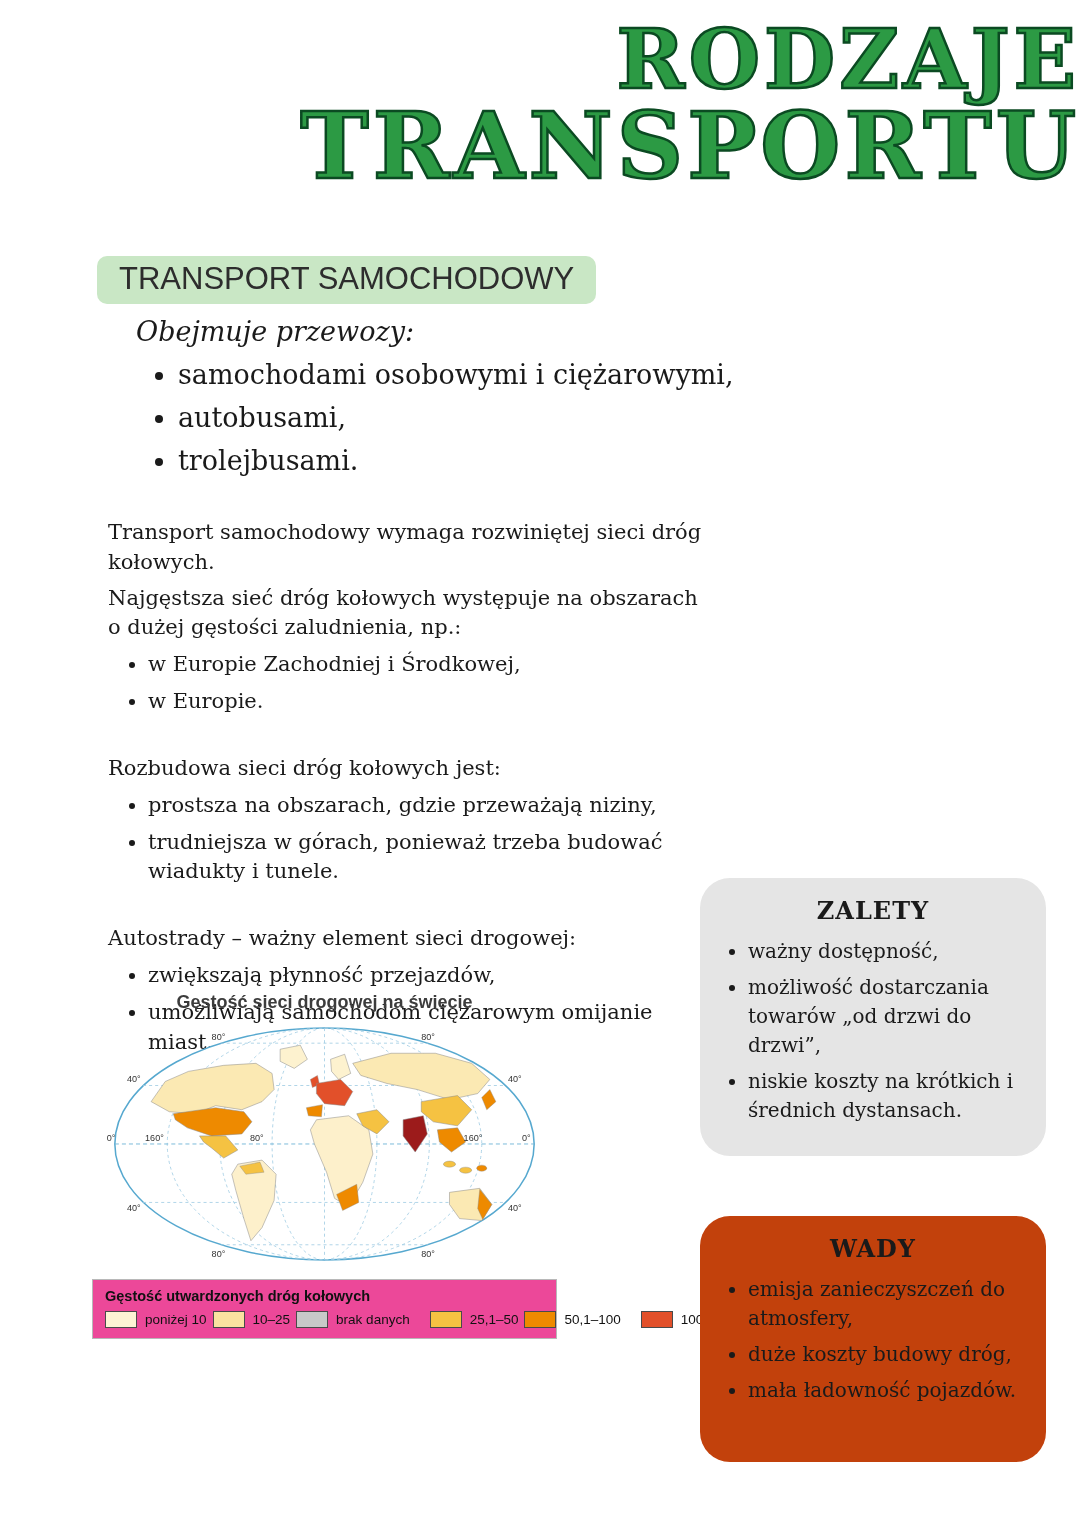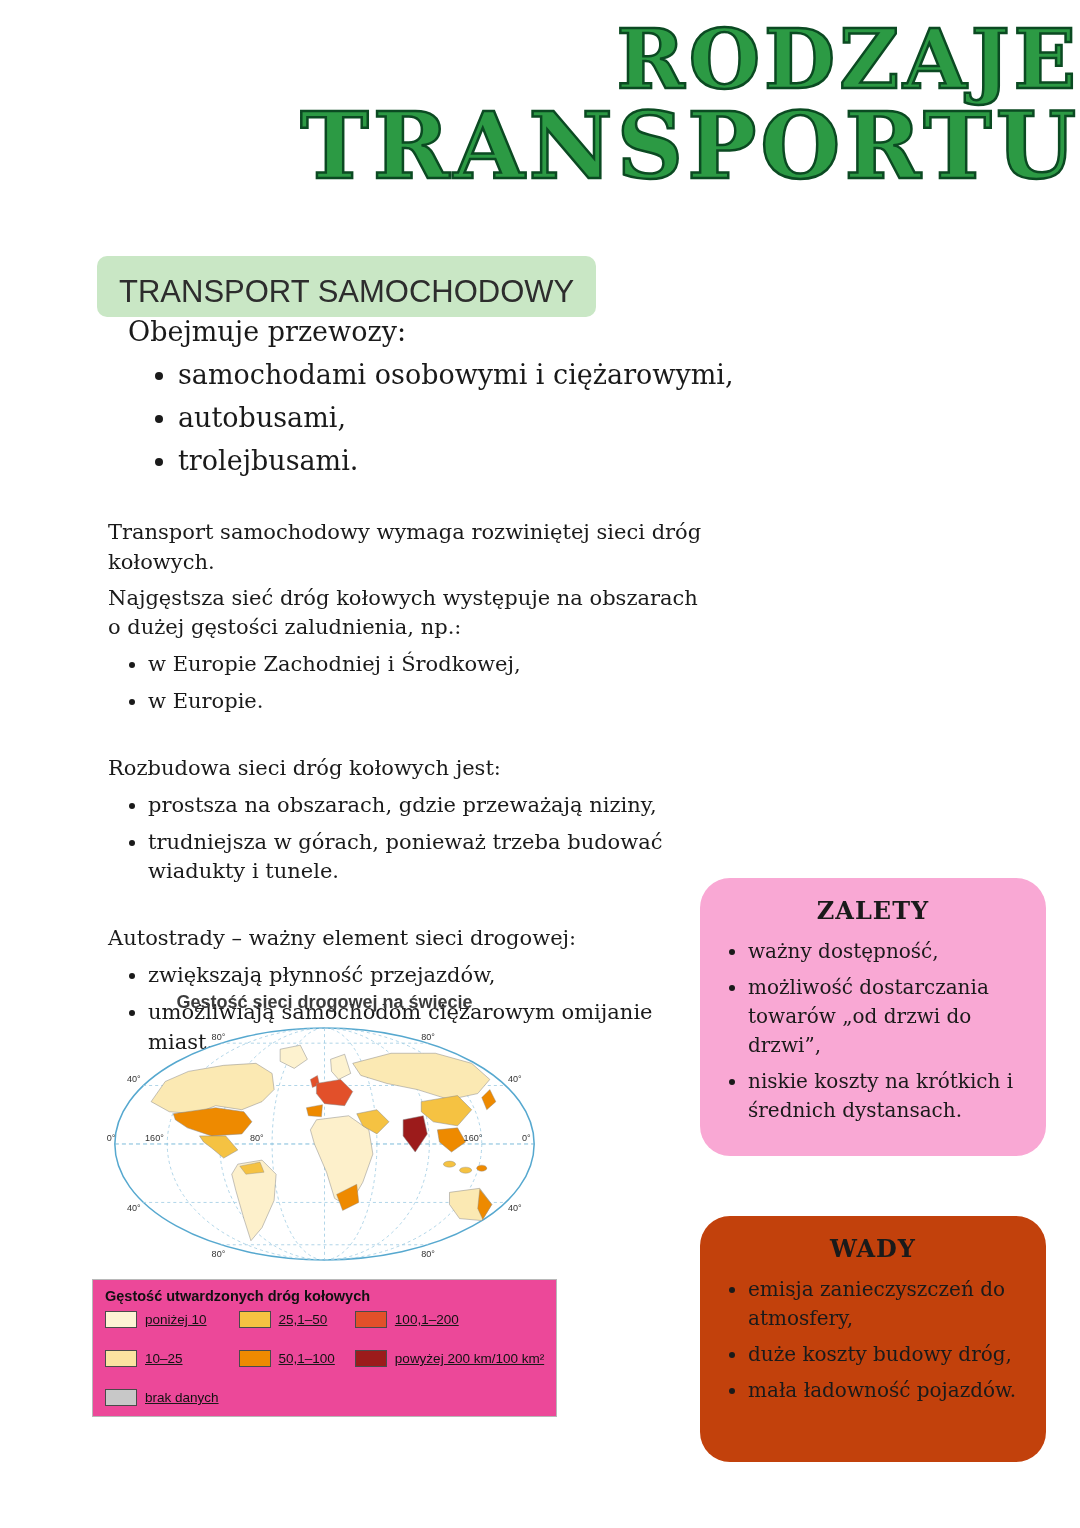--- a/index.html
+++ b/index.html
@@ -14,28 +14,28 @@
     font-family:"DejaVu Serif", serif; font-weight:bold;
     color:#2c9a44; -webkit-text-stroke:2.5px #0b4a22;
     letter-spacing:4px; line-height:1.0;
   }
   .title-line.l1 { font-size:82px; }
   .title-line.l2 { font-size:92px; }
 
   
   .section-pill {
     position:absolute; left:97px; top:256px;
-    background:#c9e7c5; border-radius:10px; padding:18px 22px 7px;
+    background:#c9e7c5; border-radius:10px; padding:5px 22px 7px;
     font-family:"Liberation Sans", sans-serif; font-size:31px; color:#2d2d2d;
     display:inline-block;
   }
 
   
   .intro { position:absolute; left:128px; top:316px; font-size:27px; }
-  .intro .intro-head { margin:0 0 10px 0; }
+  .intro .intro-head { margin:0 0 10px 8px;font-style:italic; }
   .intro ul { margin:0; padding-left:50px; }
   .intro li { margin:12px 0; }
 
   
   .body-text { position:absolute; left:108px; top:518px; width:600px; font-size:21px; line-height:1.42; }
   .body-text p { margin:0 0 6px 0; }
   .body-text p.gap { margin-top:37px; }
   .body-text ul { margin:4px 0 14px 0; padding-left:40px; }
   .body-text li { margin:7px 0; }
 
@@ -45,30 +45,30 @@
     text-align:center; font-family:"Liberation Sans", sans-serif;
     font-weight:bold; font-size:18px; color:#3c3c3c; margin:0 0 8px 0;
   }
   svg.world { width:465px; height:252px; display:block; }
   .legend {
     margin-top:6px; background:#ec4899; border:1px solid #b8b8b8;
     padding:8px 12px 10px; font-family:"Liberation Sans", sans-serif;
   }
   .legend-title { font-weight:bold; font-size:14.5px; color:#111; margin:0 0 7px 0; }
   .legend-grid { display:flex; gap:20px; align-items:flex-start; }
-  .legend-col { display:flex; flex-direction:column; gap:22px;text-decoration:underline; }
+  .legend-col { display:flex; flex-direction:row; gap:6px; }
   .legend-item { display:flex; align-items:center; gap:8px; font-size:13.5px; color:#111; white-space:nowrap; }
   .swatch { width:30px; height:15px; border:1px solid #4a4a4a; flex:0 0 auto; }
 
   
   .side-box {
     position:absolute; left:700px; width:346px; box-sizing:border-box;
     border-radius:30px; padding:18px 26px 24px;
   }
-  .zalety-box { top:878px; min-height:250px; background:#f9a8d4; }
+  .zalety-box { top:878px; min-height:250px; background:#e5e5e5; }
   .wady-box   { top:1216px; min-height:246px; background:#c2410c; }
   .box-title { text-align:center; font-weight:bold; font-size:24px; letter-spacing:1px; margin:0 0 12px 0; }
   .side-box ul { margin:0; padding-left:22px; }
   .side-box li { font-size:20px; line-height:1.45; margin:7px 0; }
 
   
   .maplabel { font-family:"Liberation Sans", sans-serif; font-size:9px; fill:#333; }
 </style>
 </head>
 <body>

